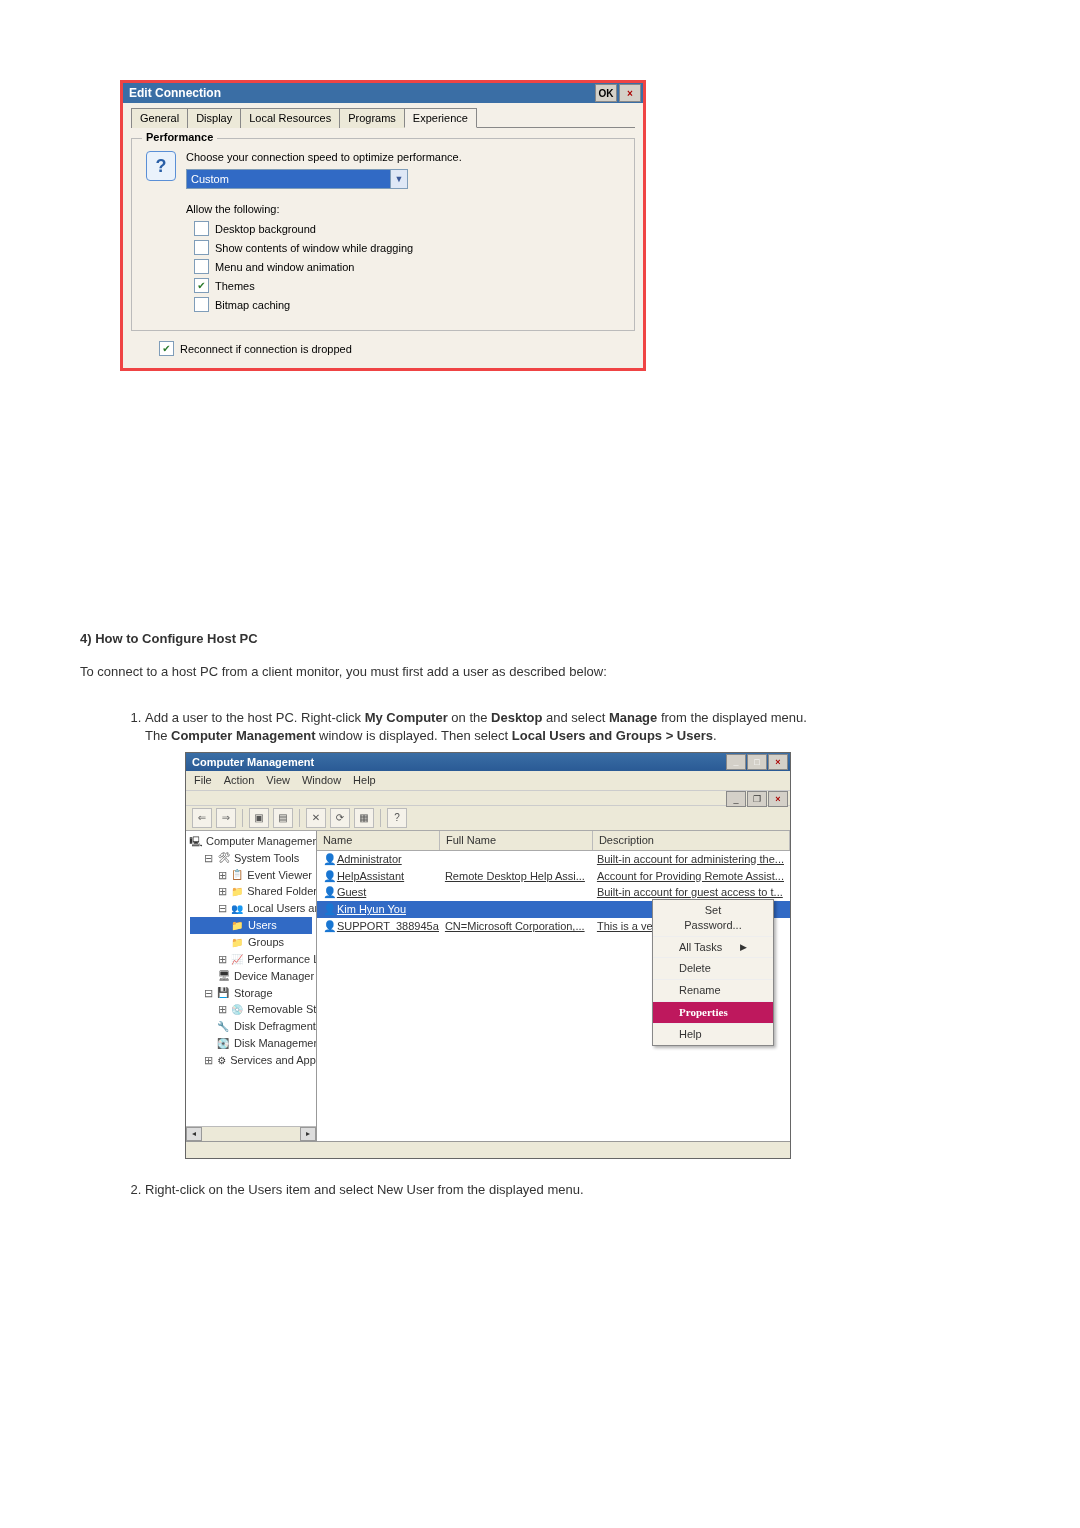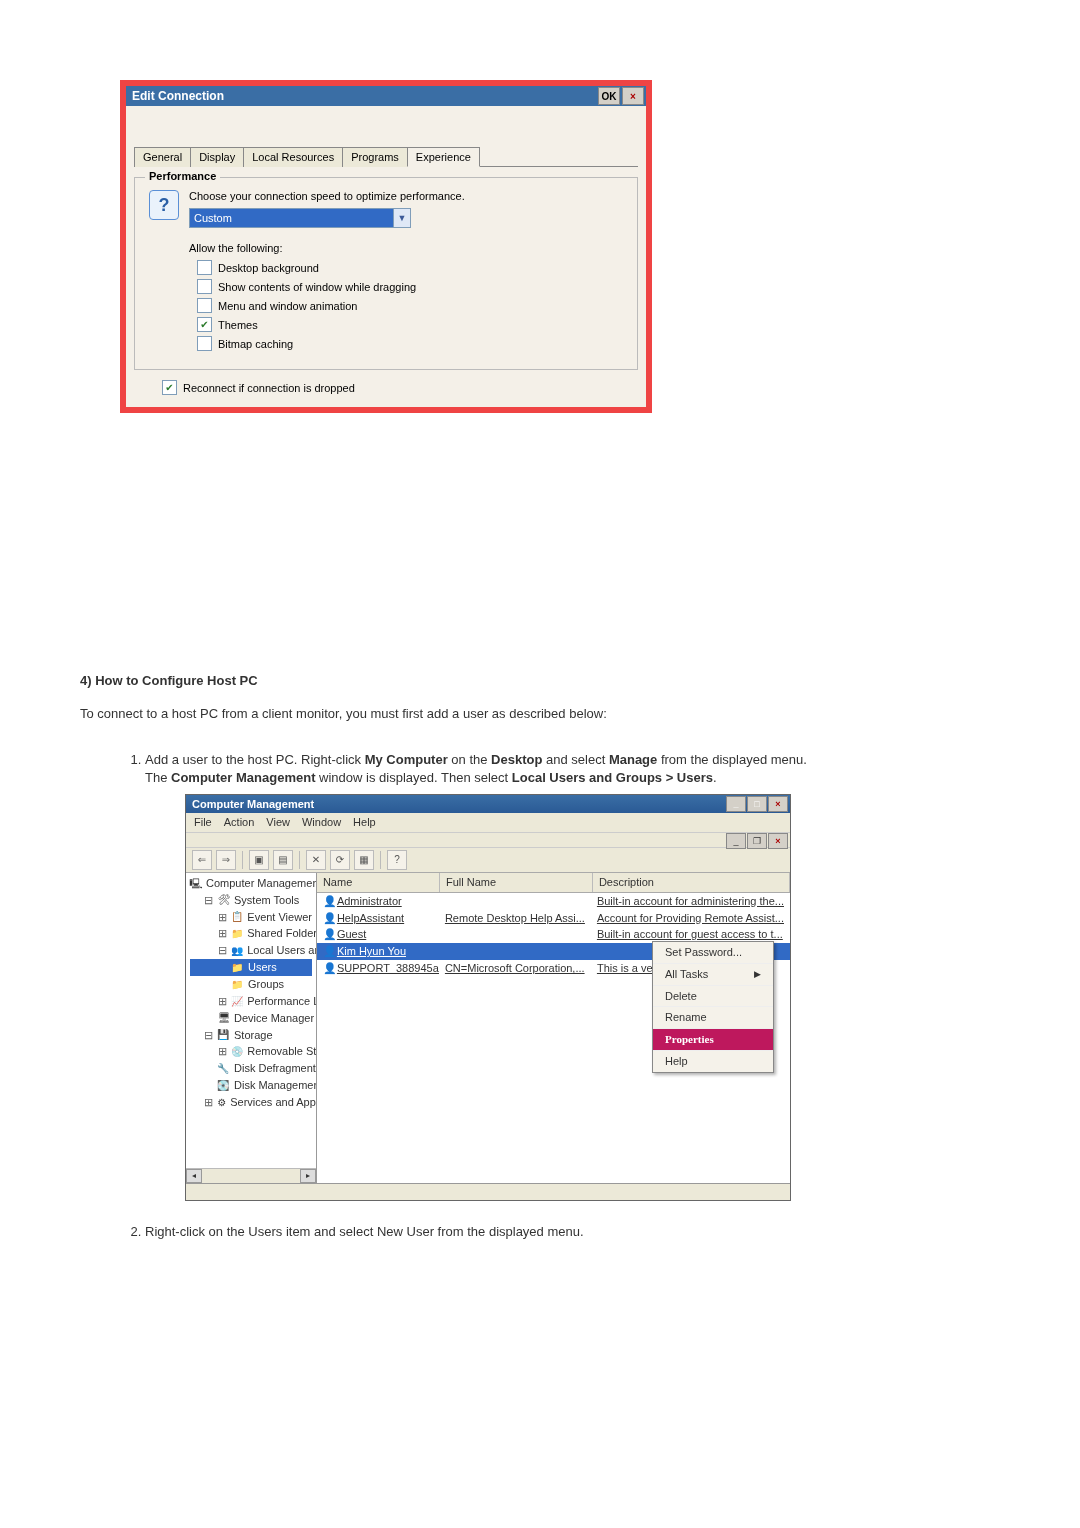--- a/index.html
+++ b/index.html
@@ -7,21 +7,21 @@
     padding: 80px 80px 40px 80px;
     width: 920px;
     font-family: Arial, Helvetica, sans-serif;
     font-size: 13px;
     color: #333;
     background: #fff;
   }
   .screenshot {
     margin-left: 40px;
     margin-bottom: 40px;
-    border: 6px solid #ef4444;
+    border: 3px solid #ef4444;
     width: 520px;
     background: #f4f0e8;
     font-family: Tahoma, Arial, sans-serif;
     font-size: 11px;
     color: #000;
   }
   
   .ec-titlebar {
     background: #3a6ea5;
     color: #fff;
@@ -39,21 +39,20 @@
     background: #d4d0c8;
     border: 1px solid #888;
     display: flex; align-items: center; justify-content: center;
     font-size: 10px; font-weight: bold;
     color: #000;
   }
   .ec-btn.close { background: #d4d0c8; color: #a00; }
   .ec-body {
     background: #f4f0e8;
     padding: 4px 8px 12px 8px;
-    margin-top: 36px;
   }
   .tabs {
     display: flex;
     border-bottom: 1px solid #888;
   }
   .tab {
     padding: 3px 8px;
     border: 1px solid #888;
     border-bottom: none;
     background: #ece9d8;
@@ -242,23 +241,23 @@
   .ctx-menu {
     position: absolute;
     top: 68px; right: 16px;
     background: #f5f2ea;
     border: 1px solid #888;
     box-shadow: 2px 2px 3px rgba(0,0,0,0.3);
     width: 120px;
     font-size: 11px;
   }
   .ctx-item {
-    padding: 3px 12px;
+    padding: 3px 26px;
     border-bottom: 1px solid #eee;
-    display: flex; justify-content: space-between; align-items: center;
+    display: flex; justify-content: space-between; align-items: center; text-align: center;
   }
   .ctx-item:last-child { border-bottom: none; }
   .ctx-item.sel { background: #be185d; color: #fff; font-weight: bold; font-family: Liberation Serif, serif; }
   .ctx-arrow { font-size: 9px; }
   .cm-status { height: 16px; border-top: 1px solid #999; background: #ece9d8; }
   .tree-scroll {
     position: absolute; bottom: 0; left: 0; right: 0;
     height: 14px;
     background: #ece9d8;
     border-top: 1px solid #bbb;

